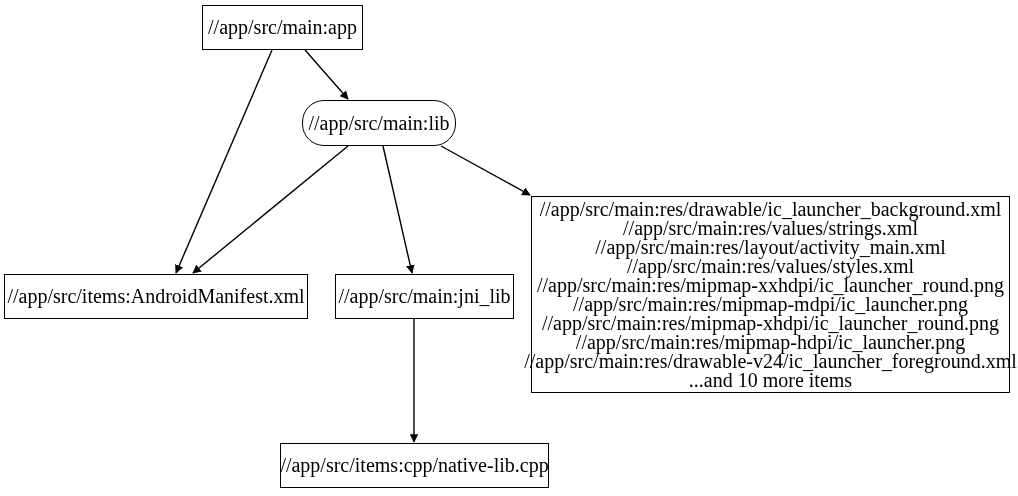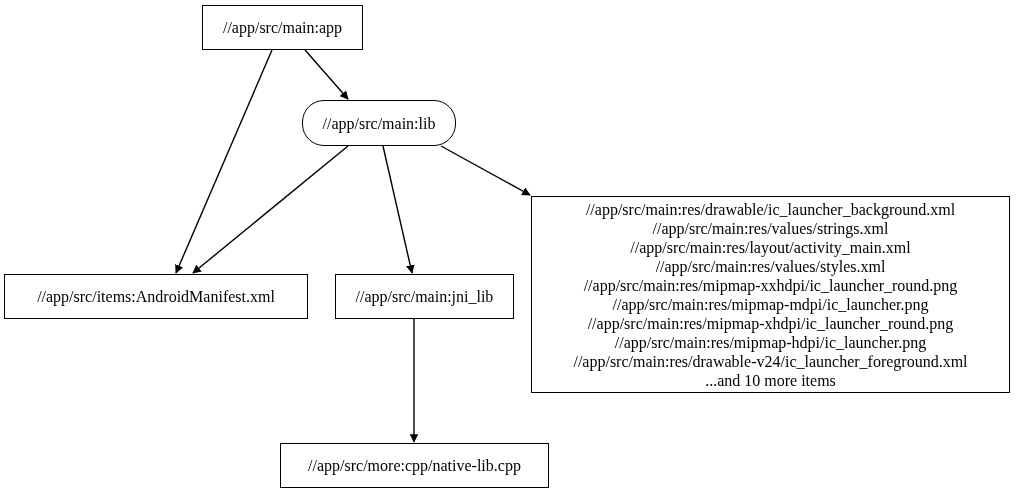--- a/index.html
+++ b/index.html
@@ -26,21 +26,21 @@
   .node-box {
     position: absolute;
     box-sizing: border-box;
     border: 1px solid #000000;
     background: #ffffff;
     display: flex;
     align-items: center;
     justify-content: center;
     text-align: center;
     font-family: "Liberation Serif", "DejaVu Serif", serif;
-    font-size: 16px;
+    font-size: 20px;
     line-height: 19px;
     color: #000000;
     white-space: pre;
     z-index: 2;
   }
   .node-label {
     display: block;
     white-space: pre;
   }
   #edge-layer {
@@ -95,16 +95,16 @@
 //app/src/main:res/values/styles.xml
 //app/src/main:res/mipmap-xxhdpi/ic_launcher_round.png
 //app/src/main:res/mipmap-mdpi/ic_launcher.png
 //app/src/main:res/mipmap-xhdpi/ic_launcher_round.png
 //app/src/main:res/mipmap-hdpi/ic_launcher.png
 //app/src/main:res/drawable-v24/ic_launcher_foreground.xml
 ...and 10 more items</span>
   </div>
 
   <div class="node-box" id="node-native-lib" style="left: 280px; top: 443px; width: 269px; height: 45px; border-color: rgb(0, 0, 0); background: rgb(255, 255, 255);">
-    <span class="node-label">//app/src/more:cpp/native-lib.cpp</span>
+    <span class="node-label">//app/src/items:cpp/native-lib.cpp</span>
   </div>
 
 </div>
 
 </body></html>

